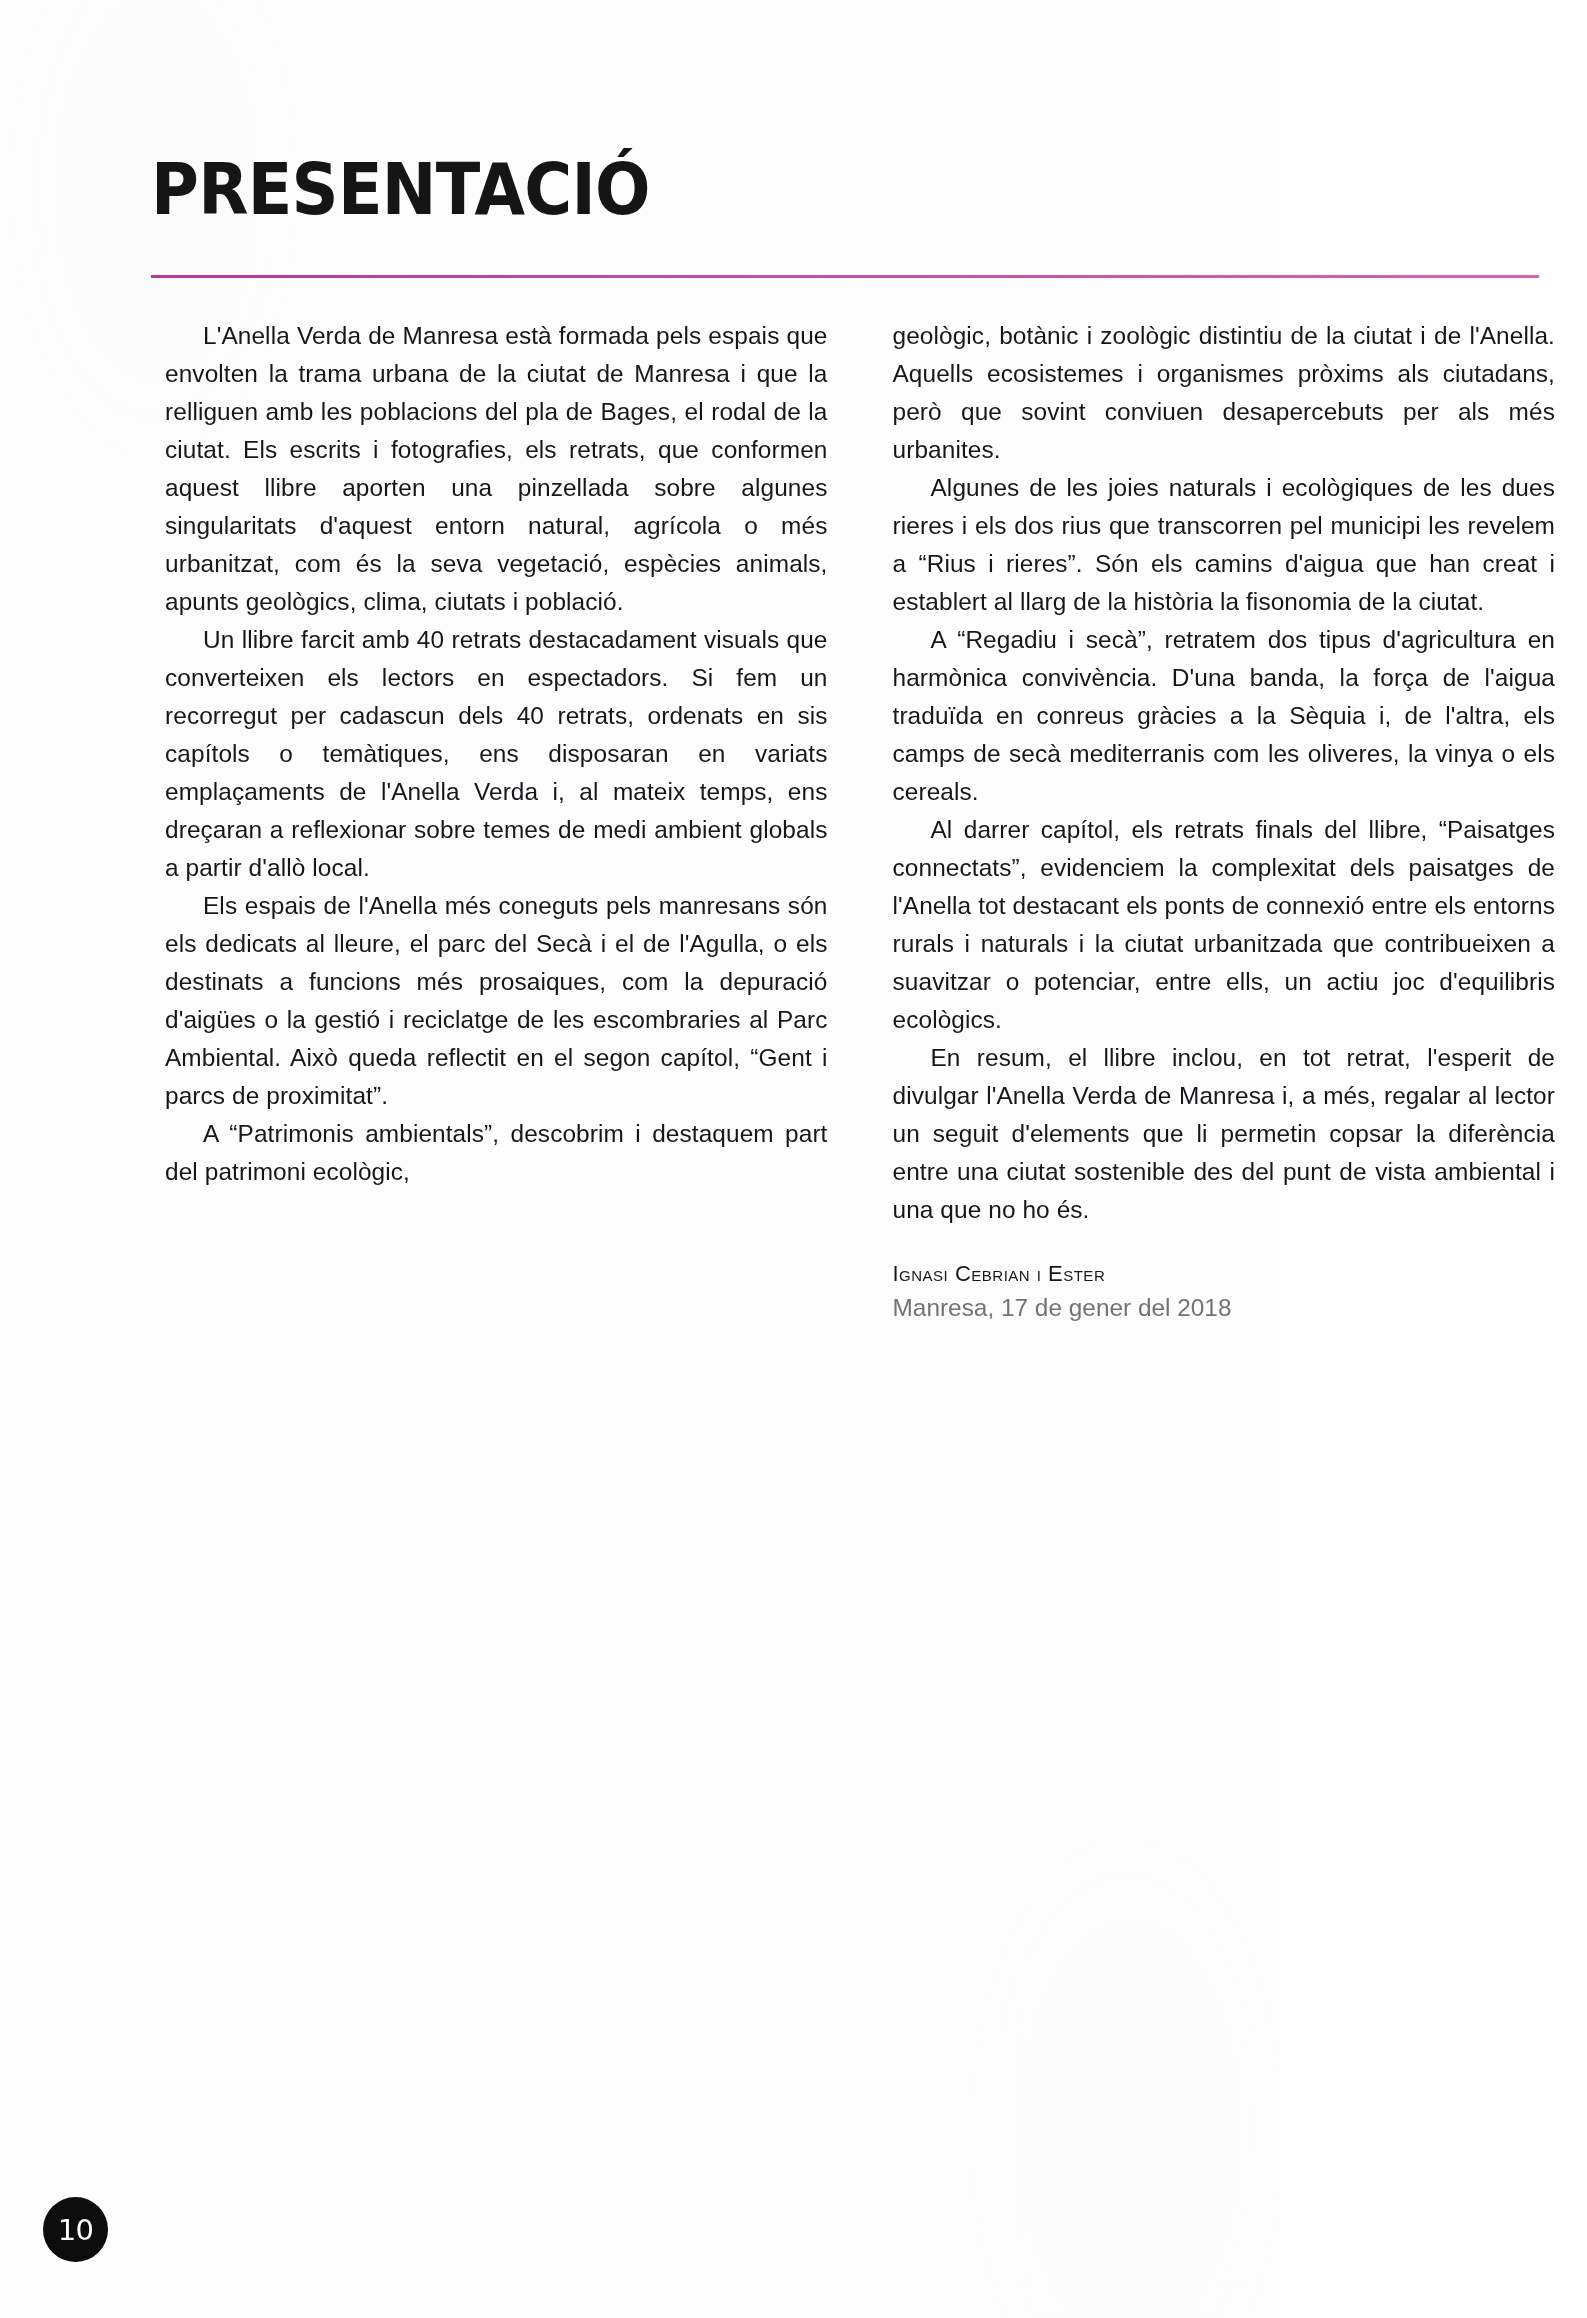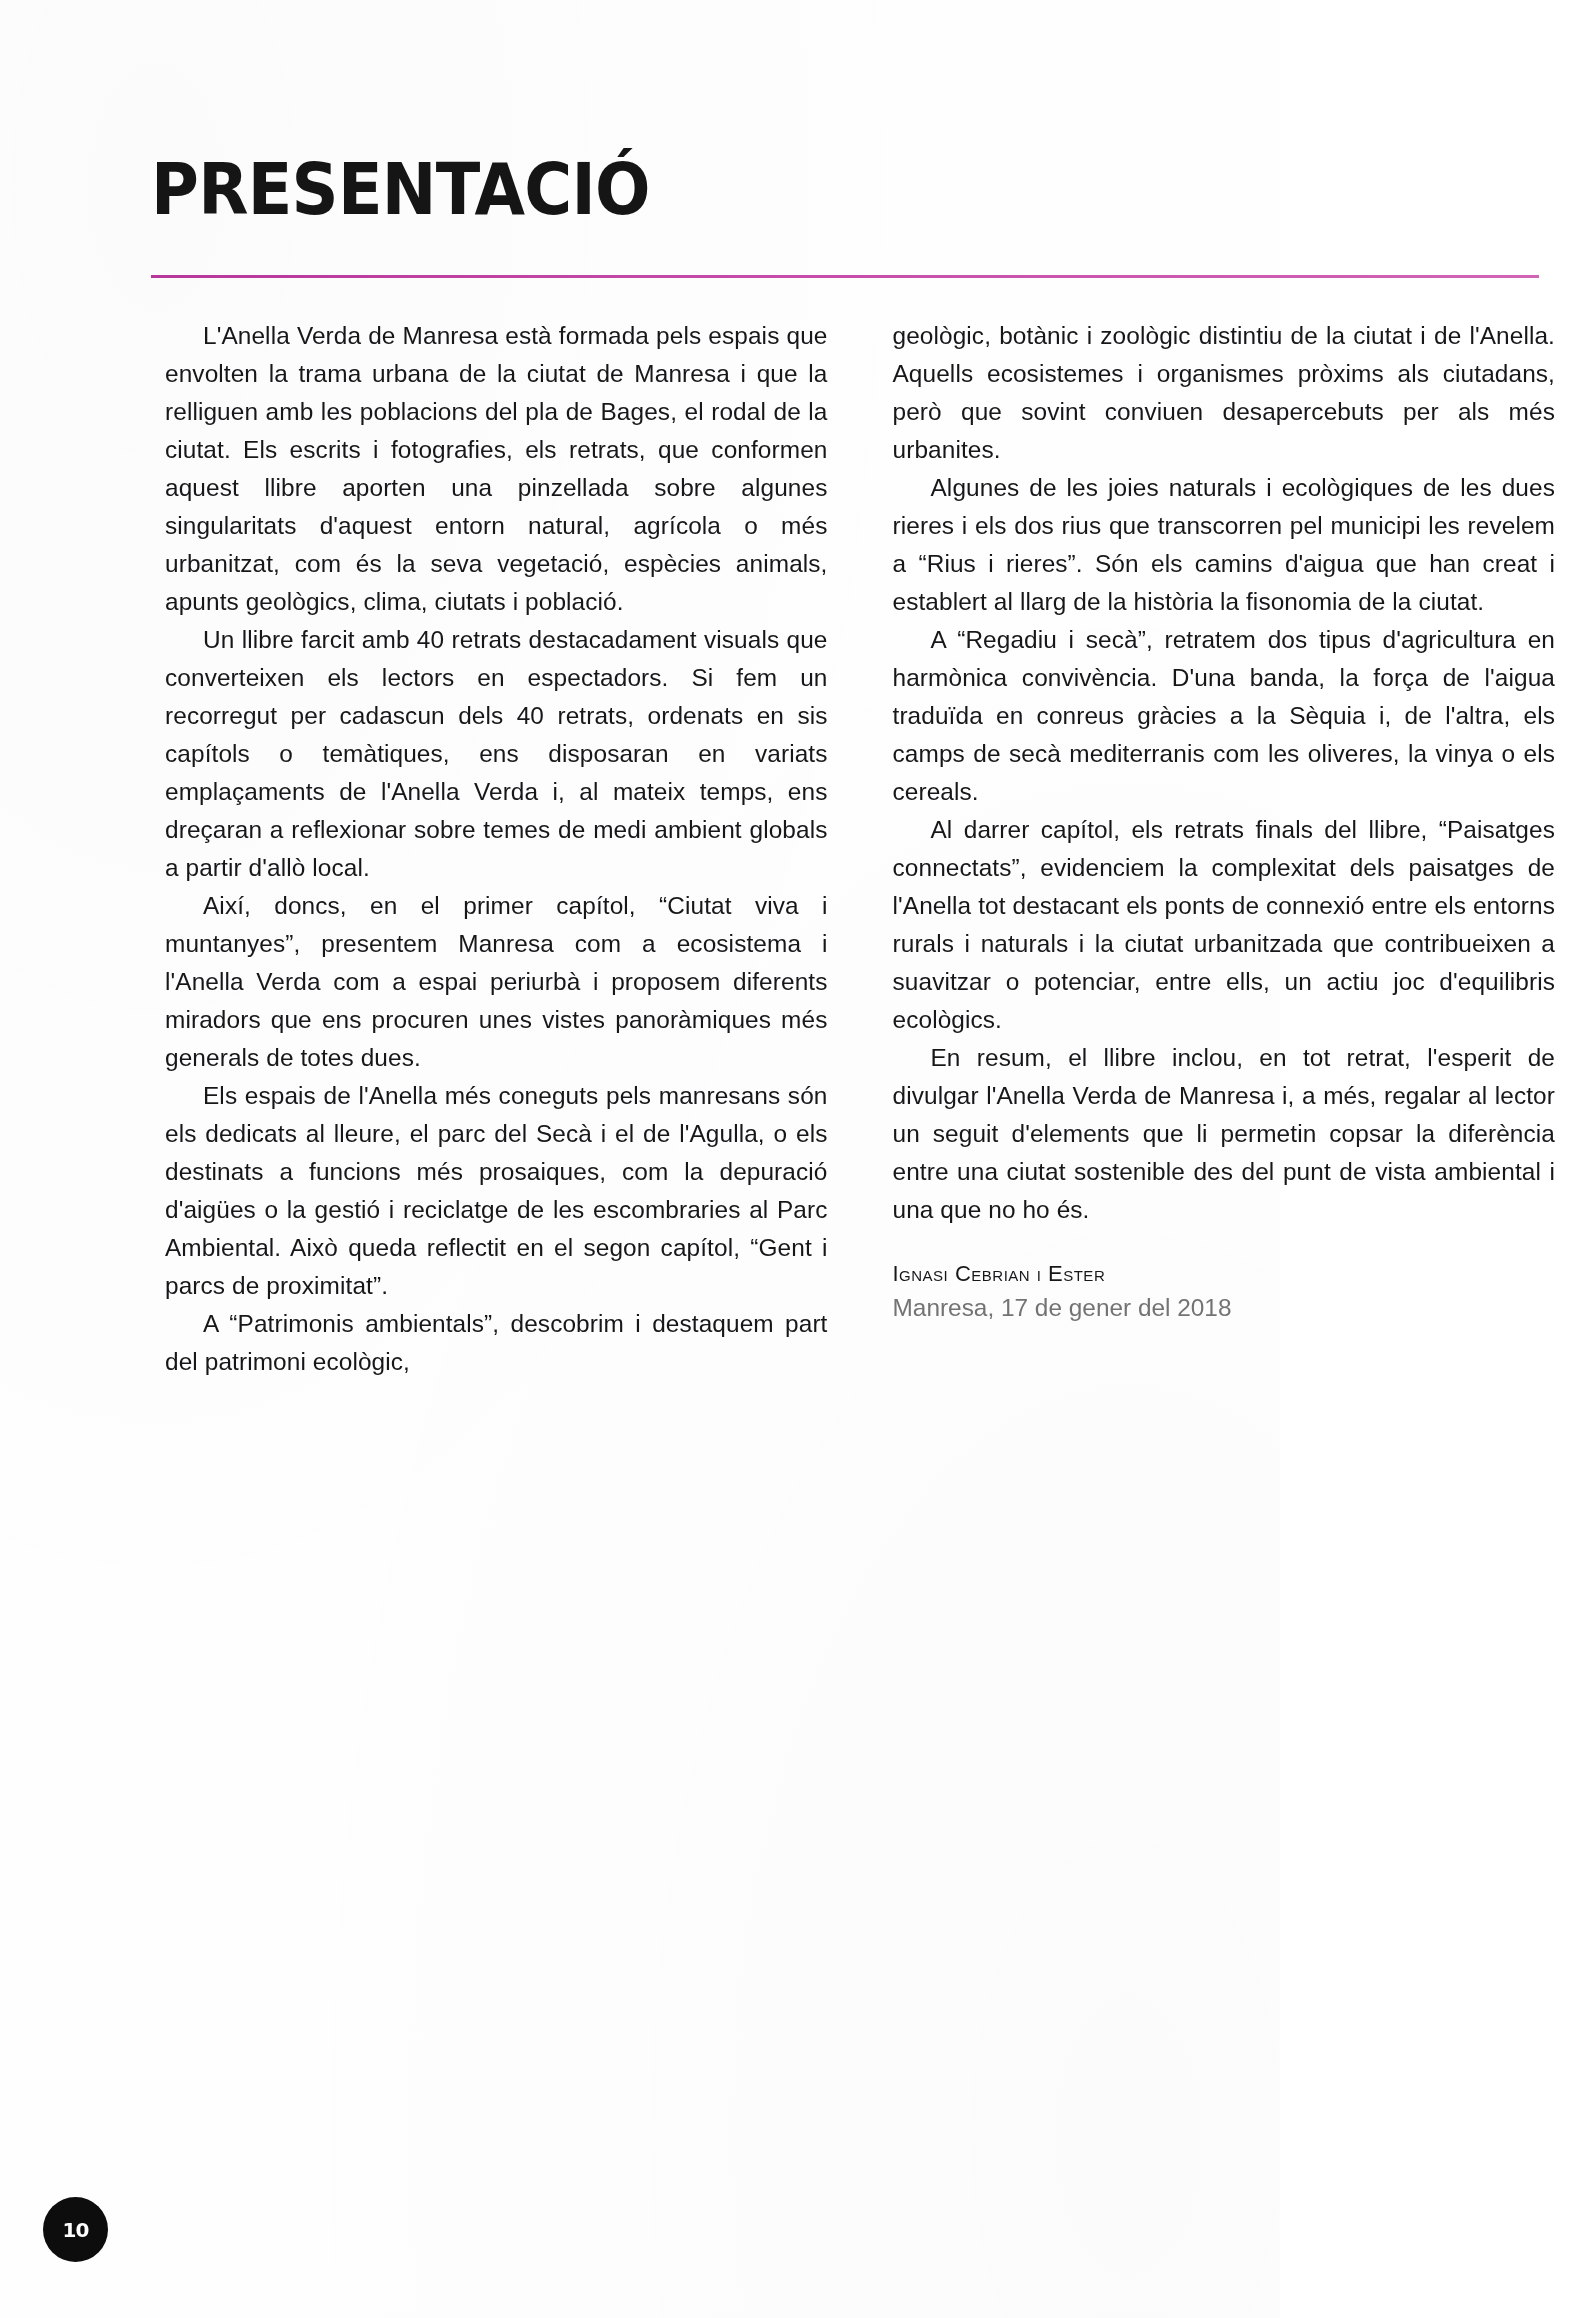--- a/index.html
+++ b/index.html
@@ -108,41 +108,40 @@
     top: 2197px;
     width: 65px;
     height: 65px;
     border-radius: 50%;
     background: #0d0d0d;
     color: #ffffff;
     display: flex;
     align-items: center;
     justify-content: center;
     font-family: "DejaVu Sans", sans-serif;
-    font-weight: bold;
-    font-size: 20px;
+    font-weight: normal;
+    font-size: 29px;
     letter-spacing: -0.8px;
   }
 </style>
 </head>
 <body>
 
 <div class="page">
   <div class="paper-tint"></div>
 
   <h1 class="title">PRESENTACIÓ</h1>
 
   <div class="rule"></div>
 
   <div class="columns">
 
     <div class="col">
       <p>L'Anella Verda de Manresa està formada pels espais que envolten la trama urbana de la ciutat de Manresa i que la relliguen amb les poblacions del pla de Bages, el rodal de la ciutat. Els escrits i fotografies, els retrats, que conformen aquest llibre aporten una pinzellada sobre algunes singularitats d'aquest entorn natural, agrícola o més urbanitzat, com és la seva vegetació, espècies animals, apunts geològics, clima, ciutats i població.</p>
       <p>Un llibre farcit amb 40 retrats destacadament visuals que converteixen els lectors en espectadors. Si fem un recorregut per cadascun dels 40 retrats, ordenats en sis capítols o temàtiques, ens disposaran en variats emplaçaments de l'Anella Verda i, al mateix temps, ens dreçaran a reflexionar sobre temes de medi ambient globals a partir d'allò local.</p>
-      <p>Així, doncs, en el primer capítol, “Ciutat viva i muntanyes”, presentem Manresa com a ecosistema i l'Anella Verda com a espai periurbà i proposem diferents miradors que ens procuren unes vistes panoràmiques més generals de totes dues.</p>
       <p>Els espais de l'Anella més coneguts pels manresans són els dedicats al lleure, el parc del Secà i el de l'Agulla, o els destinats a funcions més prosaiques, com la depuració d'aigües o la gestió i reciclatge de les escombraries al Parc Ambiental. Això queda reflectit en el segon capítol, “Gent i parcs de proximitat”.</p>
       <p>A “Patrimonis ambientals”, descobrim i destaquem part del patrimoni ecològic,</p>
     </div>
 
     <div class="col">
       <p class="no-indent">geològic, botànic i zoològic distintiu de la ciutat i de l'Anella. Aquells ecosistemes i organismes pròxims als ciutadans, però que sovint conviuen desapercebuts per als més urbanites.</p>
       <p>Algunes de les joies naturals i ecològiques de les dues rieres i els dos rius que transcorren pel municipi les revelem a “Rius i rieres”. Són els camins d'aigua que han creat i establert al llarg de la història la fisonomia de la ciutat.</p>
       <p>A “Regadiu i secà”, retratem dos tipus d'agricultura en harmònica convivència. D'una banda, la força de l'aigua traduïda en conreus gràcies a la Sèquia i, de l'altra, els camps de secà mediterranis com les oliveres, la vinya o els cereals.</p>
       <p>Al darrer capítol, els retrats finals del llibre, “Paisatges connectats”, evidenciem la complexitat dels paisatges de l'Anella tot destacant els ponts de connexió entre els entorns rurals i naturals i la ciutat urbanitzada que contribueixen a suavitzar o potenciar, entre ells, un actiu joc d'equilibris ecològics.</p>
       <p>En resum, el llibre inclou, en tot retrat, l'esperit de divulgar l'Anella Verda de Manresa i, a més, regalar al lector un seguit d'elements que li permetin copsar la diferència entre una ciutat sostenible des del punt de vista ambiental i una que no ho és.</p>

